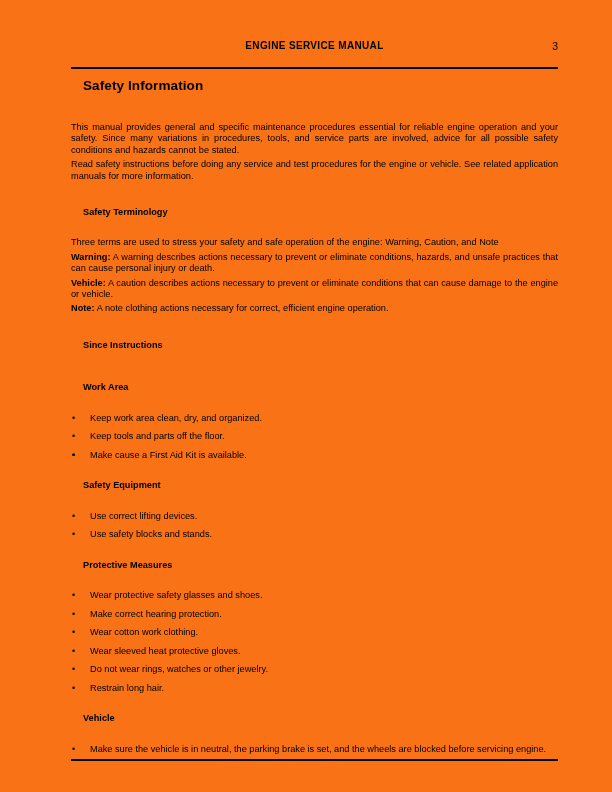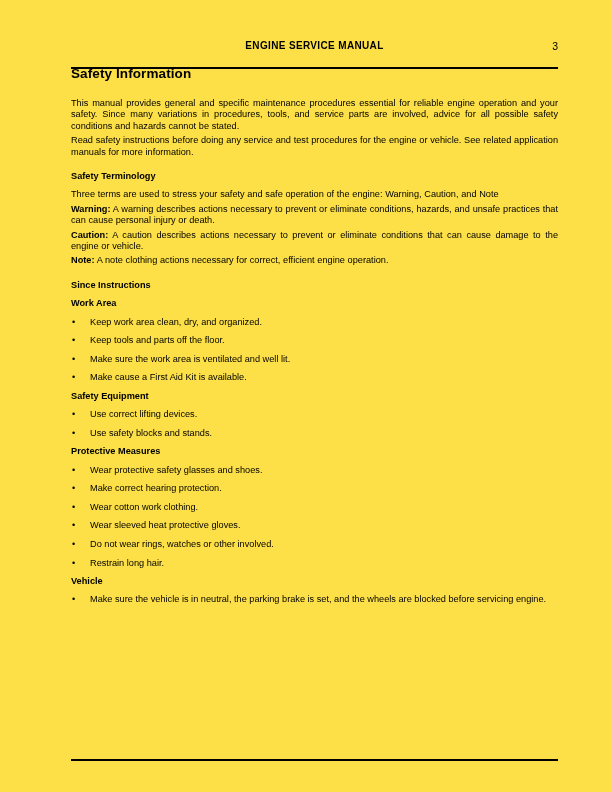--- a/index.html
+++ b/index.html
@@ -10,21 +10,21 @@
   }
   body {
     font-family: "Liberation Sans", sans-serif;
     color: #000000;
     -webkit-font-smoothing: antialiased;
   }
   .page {
     position: relative;
     width: 612px;
     height: 792px;
-    background: #fde047;
+    background: #f97316;
     overflow: hidden;
     box-sizing: border-box;
     padding-left: 48px;
   }
   .content {
     position: absolute;
     left: 71px;
     top: 0;
     width: 487px;
   }
@@ -72,40 +72,40 @@
     position: absolute;
     left: 71px;
     top: 759px;
   }
 
   
   .chapter-title {
     font-size: 13.5px;
     font-weight: bold;
     line-height: 16px;
-    margin: 0;
+    margin: 12px;
     padding: 0;
     letter-spacing: 0.1px;
   }
   .para {
     font-size: 9.2px;
     line-height: 11.4px;
     text-align: justify;
     margin: 0;
     padding: 0;
     word-spacing: 0.15px;
   }
   .para + .para {
     margin-top: 3px;
   }
   .subhead {
     font-size: 9.2px;
     font-weight: bold;
     line-height: 11.4px;
-    margin: 0;
+    margin: 12px;
     padding: 0;
   }
   .lead {
     font-weight: bold;
   }
 
   
   .gap-title   { height: 20px; }
   .gap-sec     { height: 16px; }
   .gap-sub     { height: 13px; }
@@ -165,39 +165,39 @@
 
     <div>
       <div class="subhead">Safety Terminology</div>
 
       <div class="gap-subtight"></div>
 
       <p class="para">Three terms are used to stress your safety and safe operation of the engine: Warning, Caution, and Note</p>
 
       <p class="para"><span class="lead">Warning:</span><span>  A warning describes actions necessary to prevent or eliminate conditions, hazards, and unsafe practices that can cause personal injury or death.</span></p>
 
-      <p class="para"><span class="lead">Caution:</span><span>  A caution describes actions necessary to prevent or eliminate conditions that can cause damage to the engine or vehicle.</span></p>
+      <p class="para"><span class="lead">Vehicle:</span><span>  A caution describes actions necessary to prevent or eliminate conditions that can cause damage to the engine or vehicle.</span></p>
 
       <p class="para"><span class="lead">Note:</span><span> A note clothing actions necessary for correct, efficient engine operation.</span></p>
     </div>
 
     <div class="gap-sub"></div>
 
     <div>
       <div class="subhead">Since Instructions</div>
 
       <div class="gap-subtight"></div>
 
       <div>
         <div class="subhead">Work Area</div>
         <div class="gap-beforelist"></div>
         <ul class="bullets">
           <li><span class="bullet-mark">•</span><span>Keep work area clean, dry, and organized.</span></li>
           <li><span class="bullet-mark">•</span><span>Keep tools and parts off the floor.</span></li>
-          <li><span class="bullet-mark">•</span><span>Make sure the work area is ventilated and well lit.</span></li>
+          <li><span class="bullet-mark">•</span></li>
           <li><span class="bullet-mark">•</span><span>Make cause a First Aid Kit is available.</span></li>
         </ul>
       </div>
 
       <div class="gap-subtight"></div>
 
       <div>
         <div class="subhead">Safety Equipment</div>
         <div class="gap-beforelist"></div>
         <ul class="bullets">
@@ -209,21 +209,21 @@
       <div class="gap-subtight"></div>
 
       <div>
         <div class="subhead">Protective Measures</div>
         <div class="gap-beforelist"></div>
         <ul class="bullets">
           <li><span class="bullet-mark">•</span><span>Wear protective safety glasses and shoes.</span></li>
           <li><span class="bullet-mark">•</span><span>Make correct hearing protection.</span></li>
           <li><span class="bullet-mark">•</span><span>Wear cotton work clothing.</span></li>
           <li><span class="bullet-mark">•</span><span>Wear sleeved heat protective gloves.</span></li>
-          <li><span class="bullet-mark">•</span><span>Do not wear rings, watches or other involved.</span></li>
+          <li><span class="bullet-mark">•</span><span>Do not wear rings, watches or other jewelry.</span></li>
           <li><span class="bullet-mark">•</span><span>Restrain long hair.</span></li>
         </ul>
       </div>
 
       <div class="gap-subtight"></div>
 
       <div>
         <div class="subhead">Vehicle</div>
         <div class="gap-beforelist"></div>
         <ul class="bullets">

